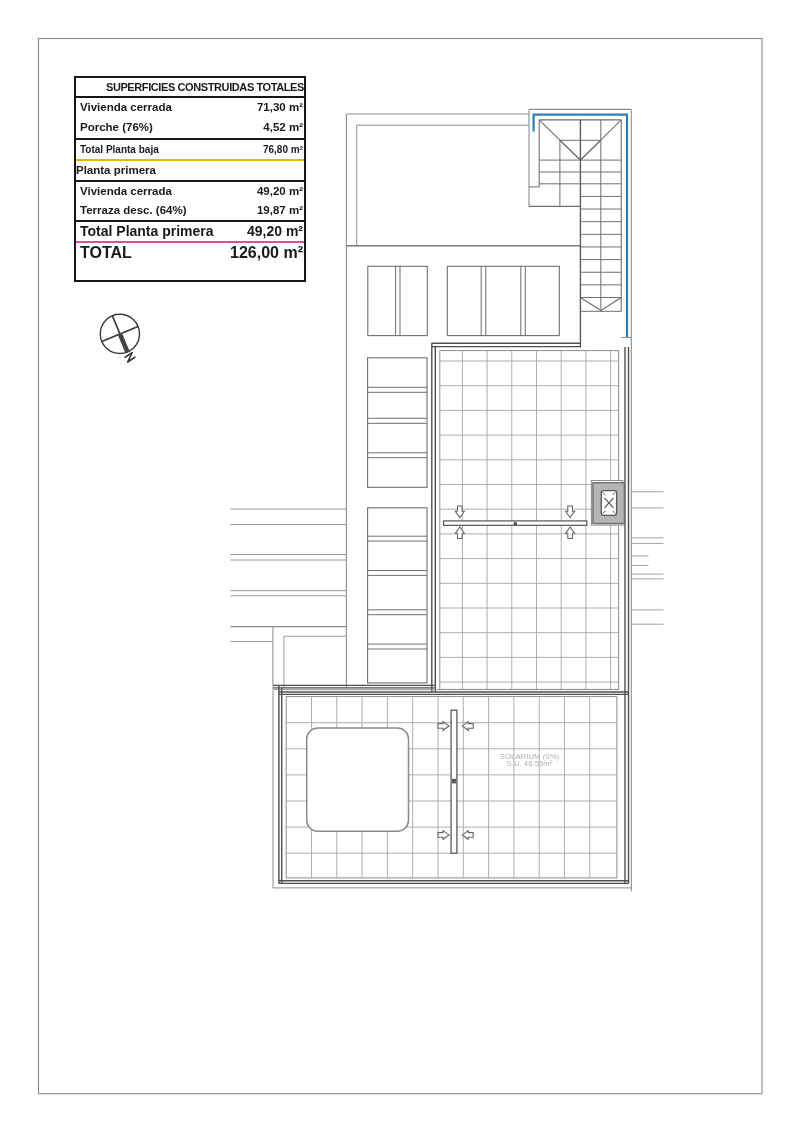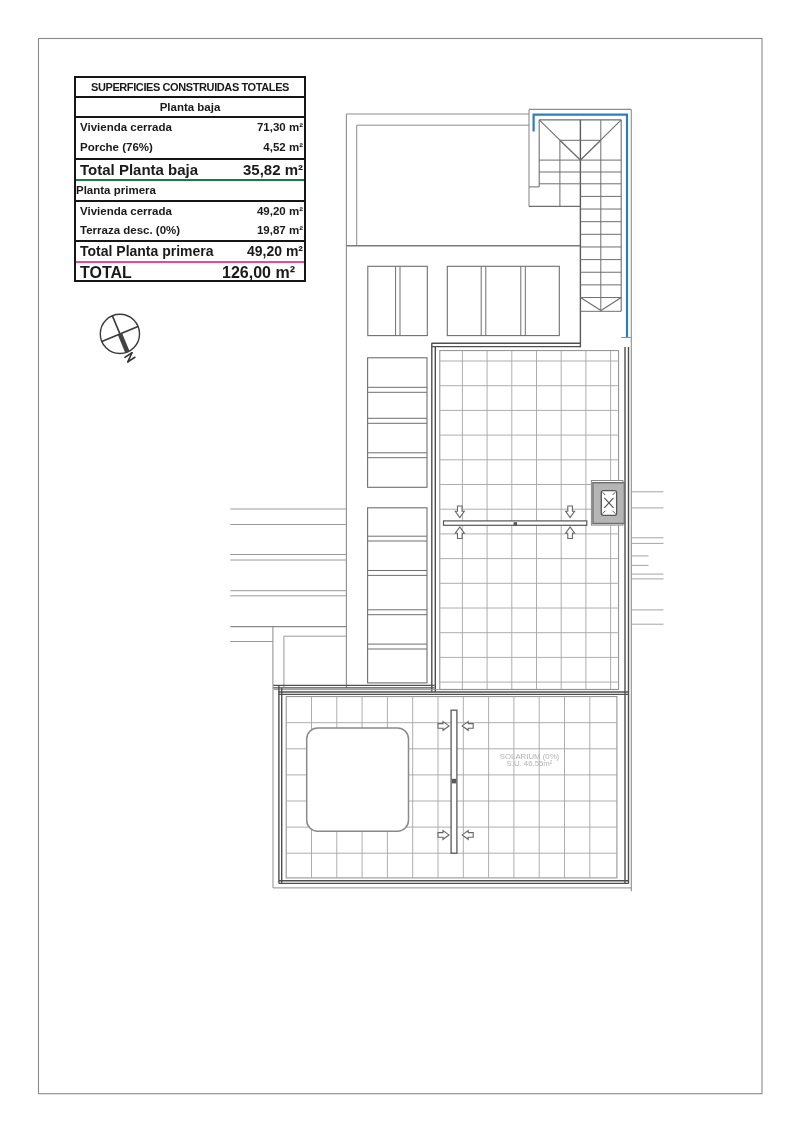--- a/index.html
+++ b/index.html
@@ -236,39 +236,38 @@
 <polygon points="473.2,832.6 473.2,837.1999999999999 468.2,837.1999999999999 468.2,839.3 462.2,834.9 468.2,830.5 468.2,832.6" fill="#fff" stroke="#666" stroke-width="1.1"></polygon>
 </g>
 
 <g>
 <text x="529.5" y="759.4" font-size="7.8" fill="#b2b2b2" text-anchor="middle">SOLARIUM (0%)</text>
 <text x="529.5" y="766.0" font-size="7.8" fill="#b2b2b2" text-anchor="middle">S.U. 46.55m²</text>
 </g>
   </svg>
 
 <div class="tbl">
-<div style="height:18px;border-bottom:2px solid #161616;line-height:18px;text-align:center;font-size:11px;letter-spacing:-0.4px">SUPERFICIES CONSTRUIDAS TOTALES</div>
-    <div style="height:18px;border-bottom:2px solid #161616;line-height:18px;text-align:center;font-size:11.5px">Planta baja</div>
+<div style="height:18px;border-bottom:2px solid #161616;line-height:18px;text-align:right;font-size:11px;letter-spacing:-0.4px">SUPERFICIES CONSTRUIDAS TOTALES</div>
     <div style="height:39.5px;border-bottom:2px solid #161616;position:relative;font-size:11.5px">
       <span style="position:absolute;left:4px;top:3px">Vivienda cerrada</span>
       <span style="position:absolute;right:1px;top:3px">71,30 m²</span>
       <span style="position:absolute;left:4px;top:23px">Porche (76%)</span>
       <span style="position:absolute;right:1px;top:23px">4,52 m²</span>
     </div>
-    <div style="height:19px;border-bottom:2px solid #15803d;line-height:19px;position:relative;font-size:15px">
+    <div style="height:19px;border-bottom:2px solid #eab308;line-height:19px;position:relative;font-size:10px">
       <span style="position:absolute;left:4px">Total Planta baja</span>
-      <span style="position:absolute;right:1px">35,82 m²</span>
+      <span style="position:absolute;right:1px">76,80 m²</span>
     </div>
     <div style="height:19px;border-bottom:2px solid #161616;line-height:19px;text-align:left;font-size:11.5px">Planta primera</div>
     <div style="height:38.5px;border-bottom:2px solid #161616;position:relative;font-size:11.5px">
       <span style="position:absolute;left:4px;top:3px">Vivienda cerrada</span>
       <span style="position:absolute;right:1px;top:3px">49,20 m²</span>
-      <span style="position:absolute;left:4px;top:22px">Terraza desc. (0%)</span>
+      <span style="position:absolute;left:4px;top:22px">Terraza desc. (64%)</span>
       <span style="position:absolute;right:1px;top:22px">19,87 m²</span>
     </div>
     <div style="height:18.5px;border-bottom:2px solid #ec4899;line-height:18.5px;position:relative;font-size:14px">
       <span style="position:absolute;left:4px">Total Planta primera</span>
       <span style="position:absolute;right:1px">49,20 m²</span>
     </div>
     <div style="height:20px;line-height:20px;position:relative;font-size:16px">
       <span style="position:absolute;left:4px">TOTAL</span>
-      <span style="position:absolute;right:9px">126,00 m²</span>
+      <span style="position:absolute;right:1px">126,00 m²</span>
     </div>
 </div>
 </body></html>

